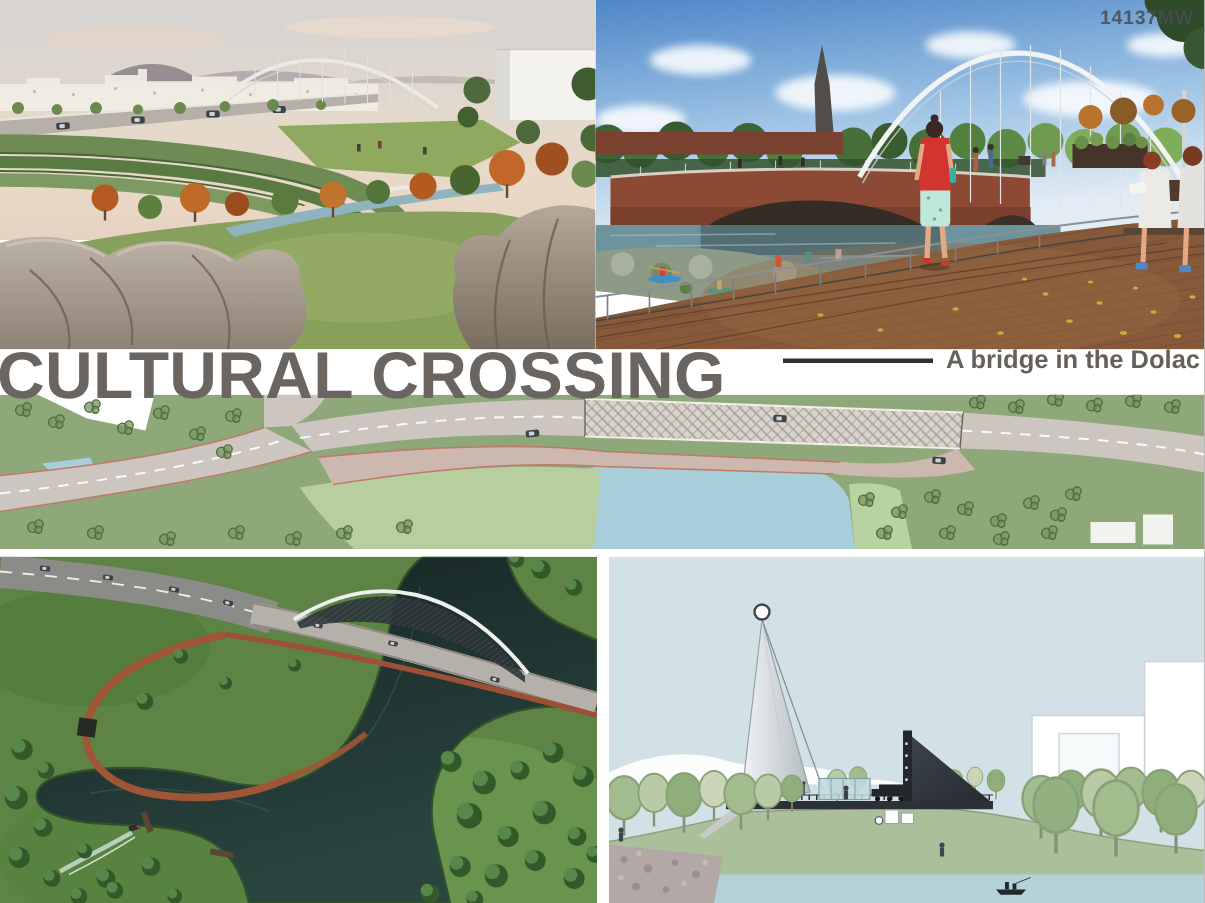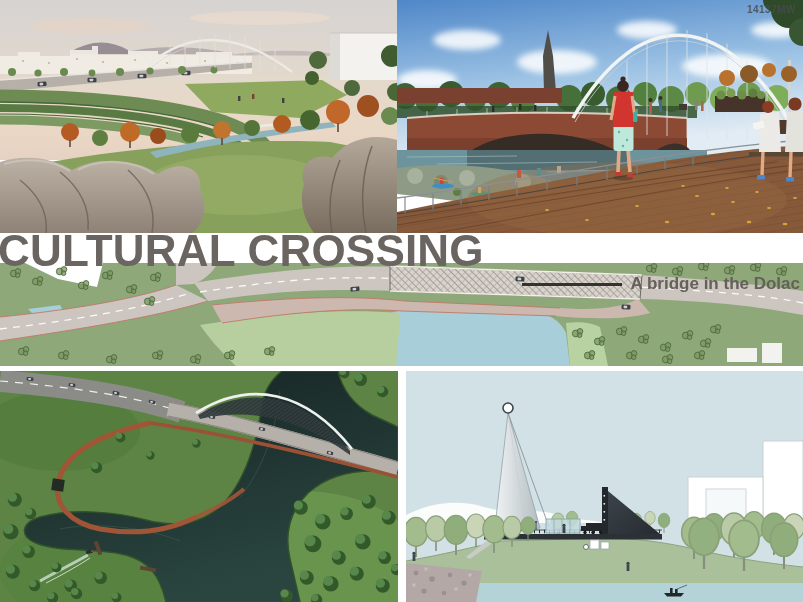--- a/index.html
+++ b/index.html
@@ -5,24 +5,24 @@
   html,body{margin:0;padding:0;background:#888;}
   .board{position:relative;width:803px;height:602px;background:#ffffff;overflow:hidden;
          font-family:"Liberation Sans",sans-serif;}
   .panel{position:absolute;display:block;}
   .band{position:absolute;left:0;top:233px;width:803px;height:30px;background:#ffffff;z-index:4;}
   .gutter-h{position:absolute;left:0;top:366px;width:803px;height:5px;background:#ffffff;z-index:4;}
   .gutter-v{position:absolute;left:398px;top:366px;width:8px;height:236px;background:#ffffff;z-index:4;}
   .title{position:absolute;left:-2px;top:229px;z-index:6;font-size:44px;font-weight:700;
          color:#6a6560;letter-spacing:0.2px;line-height:44px;white-space:nowrap;}
   .subtitle{position:absolute;right:3px;top:233px;z-index:6;color:#66605b;font-weight:700;
-            font-size:17px;line-height:14.5px;text-align:right;white-space:nowrap;margin-top:44px;}
+            font-size:17px;line-height:14.5px;text-align:right;white-space:nowrap;}
   .sub1{display:flex;align-items:center;justify-content:flex-end;gap:9px;}
   .rule{display:inline-block;width:100px;height:3px;background:#34322f;}
-  .code{position:absolute;top:4px;right:7px;z-index:6;font-weight:700;font-size:10px;
+  .code{position:absolute;top:4px;right:7px;z-index:6;font-weight:700;font-size:13px;
         letter-spacing:0.5px;color:#474c52;opacity:0.85;}
 </style>
 </head>
 <body>
 
 <div class="board">
 
   <svg width="0" height="0" style="position:absolute">
     <defs>
       <g id="car">

